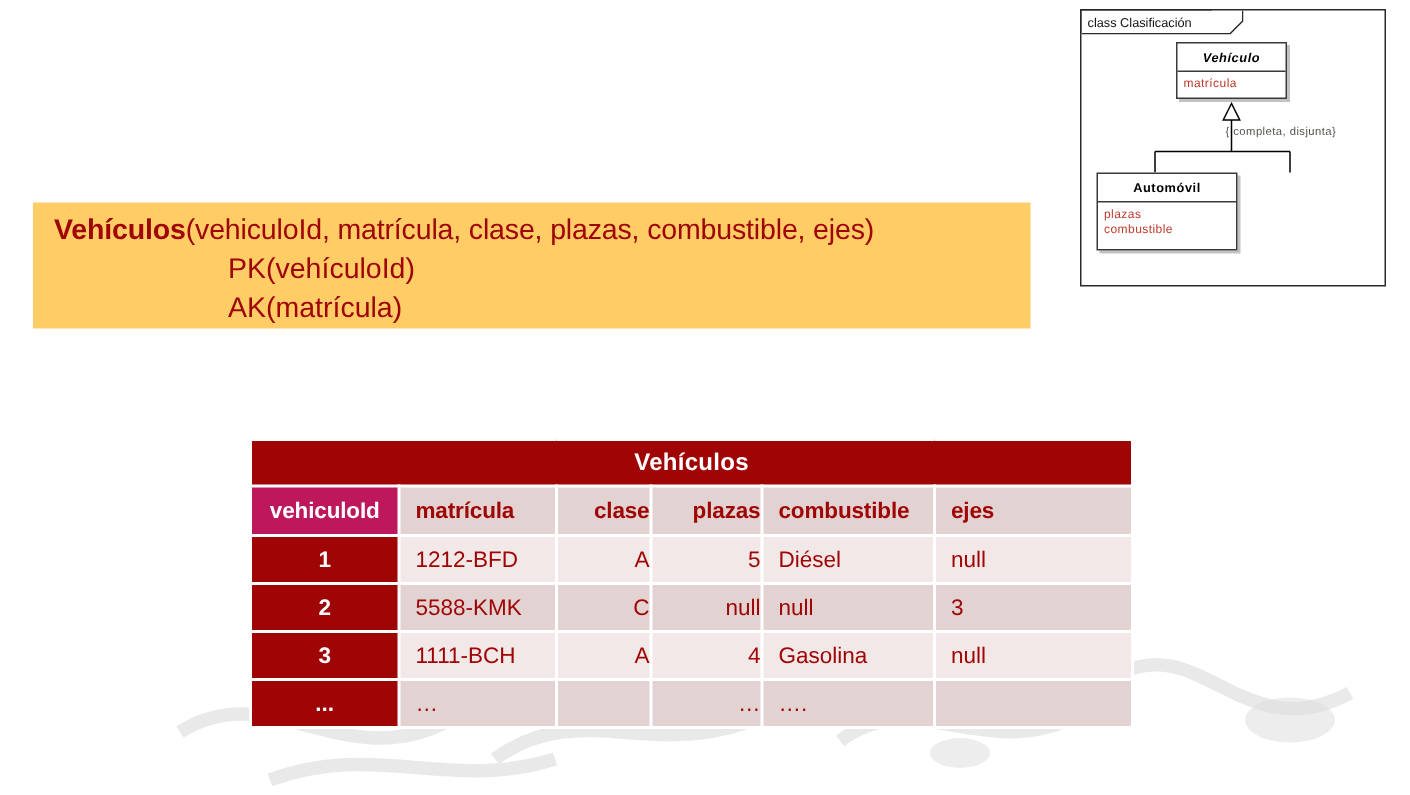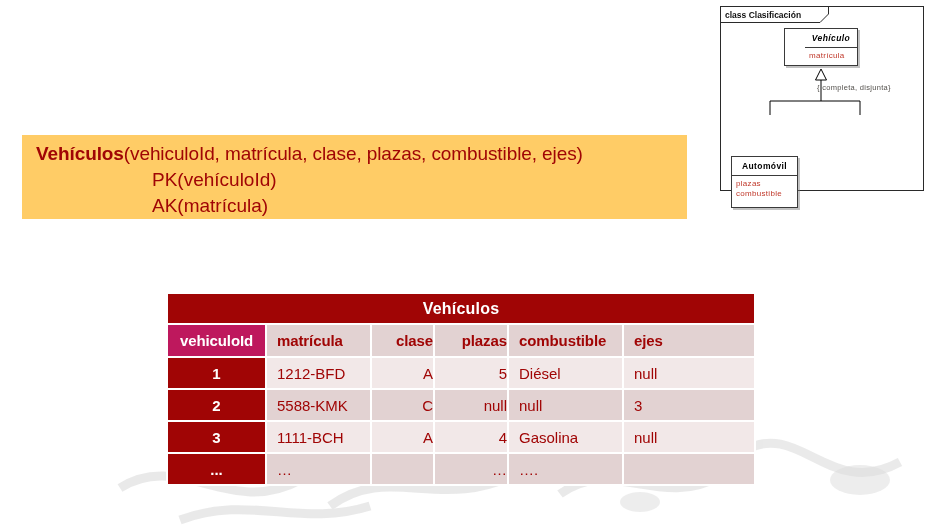--- a/index.html
+++ b/index.html
@@ -77,21 +77,21 @@
     border-left: 1px solid #2a2a2a;
     border-top: 1px solid #2a2a2a;
   }
   #uml-frame-tab-inner {
     position: relative;
     height: 15px;
   }
   #uml-frame-label {
     display: block;
     font-size: 8.5px;
-    font-weight: bold;
+    font-weight: normal;
     color: #111111;
     padding: 2px 14px 0 4px;
     line-height: 12px;
     white-space: nowrap;
   }
   #uml-frame-tab svg {
     position: absolute;
     left: 0;
     top: 0;
   }
@@ -125,28 +125,26 @@
     line-height: 10px;
     letter-spacing: 0.3px;
     white-space: nowrap;
   }
 
   #uml-super {
     left: 63px;
     top: 21px;
     width: 74px;
     height: 38px;
-    padding-left: 20px;
   }
   #uml-sub-left {
     left: 10px;
     top: 108px;
-    width: 67px;
+    width: 94px;
     height: 52px;
-    margin-top: 41px;
   }
   #uml-sub-right {
     left: 102px;
     top: 108px;
     width: 74px;
     height: 52px;
   }
   #uml-connectors {
     position: absolute;
     left: 0;

